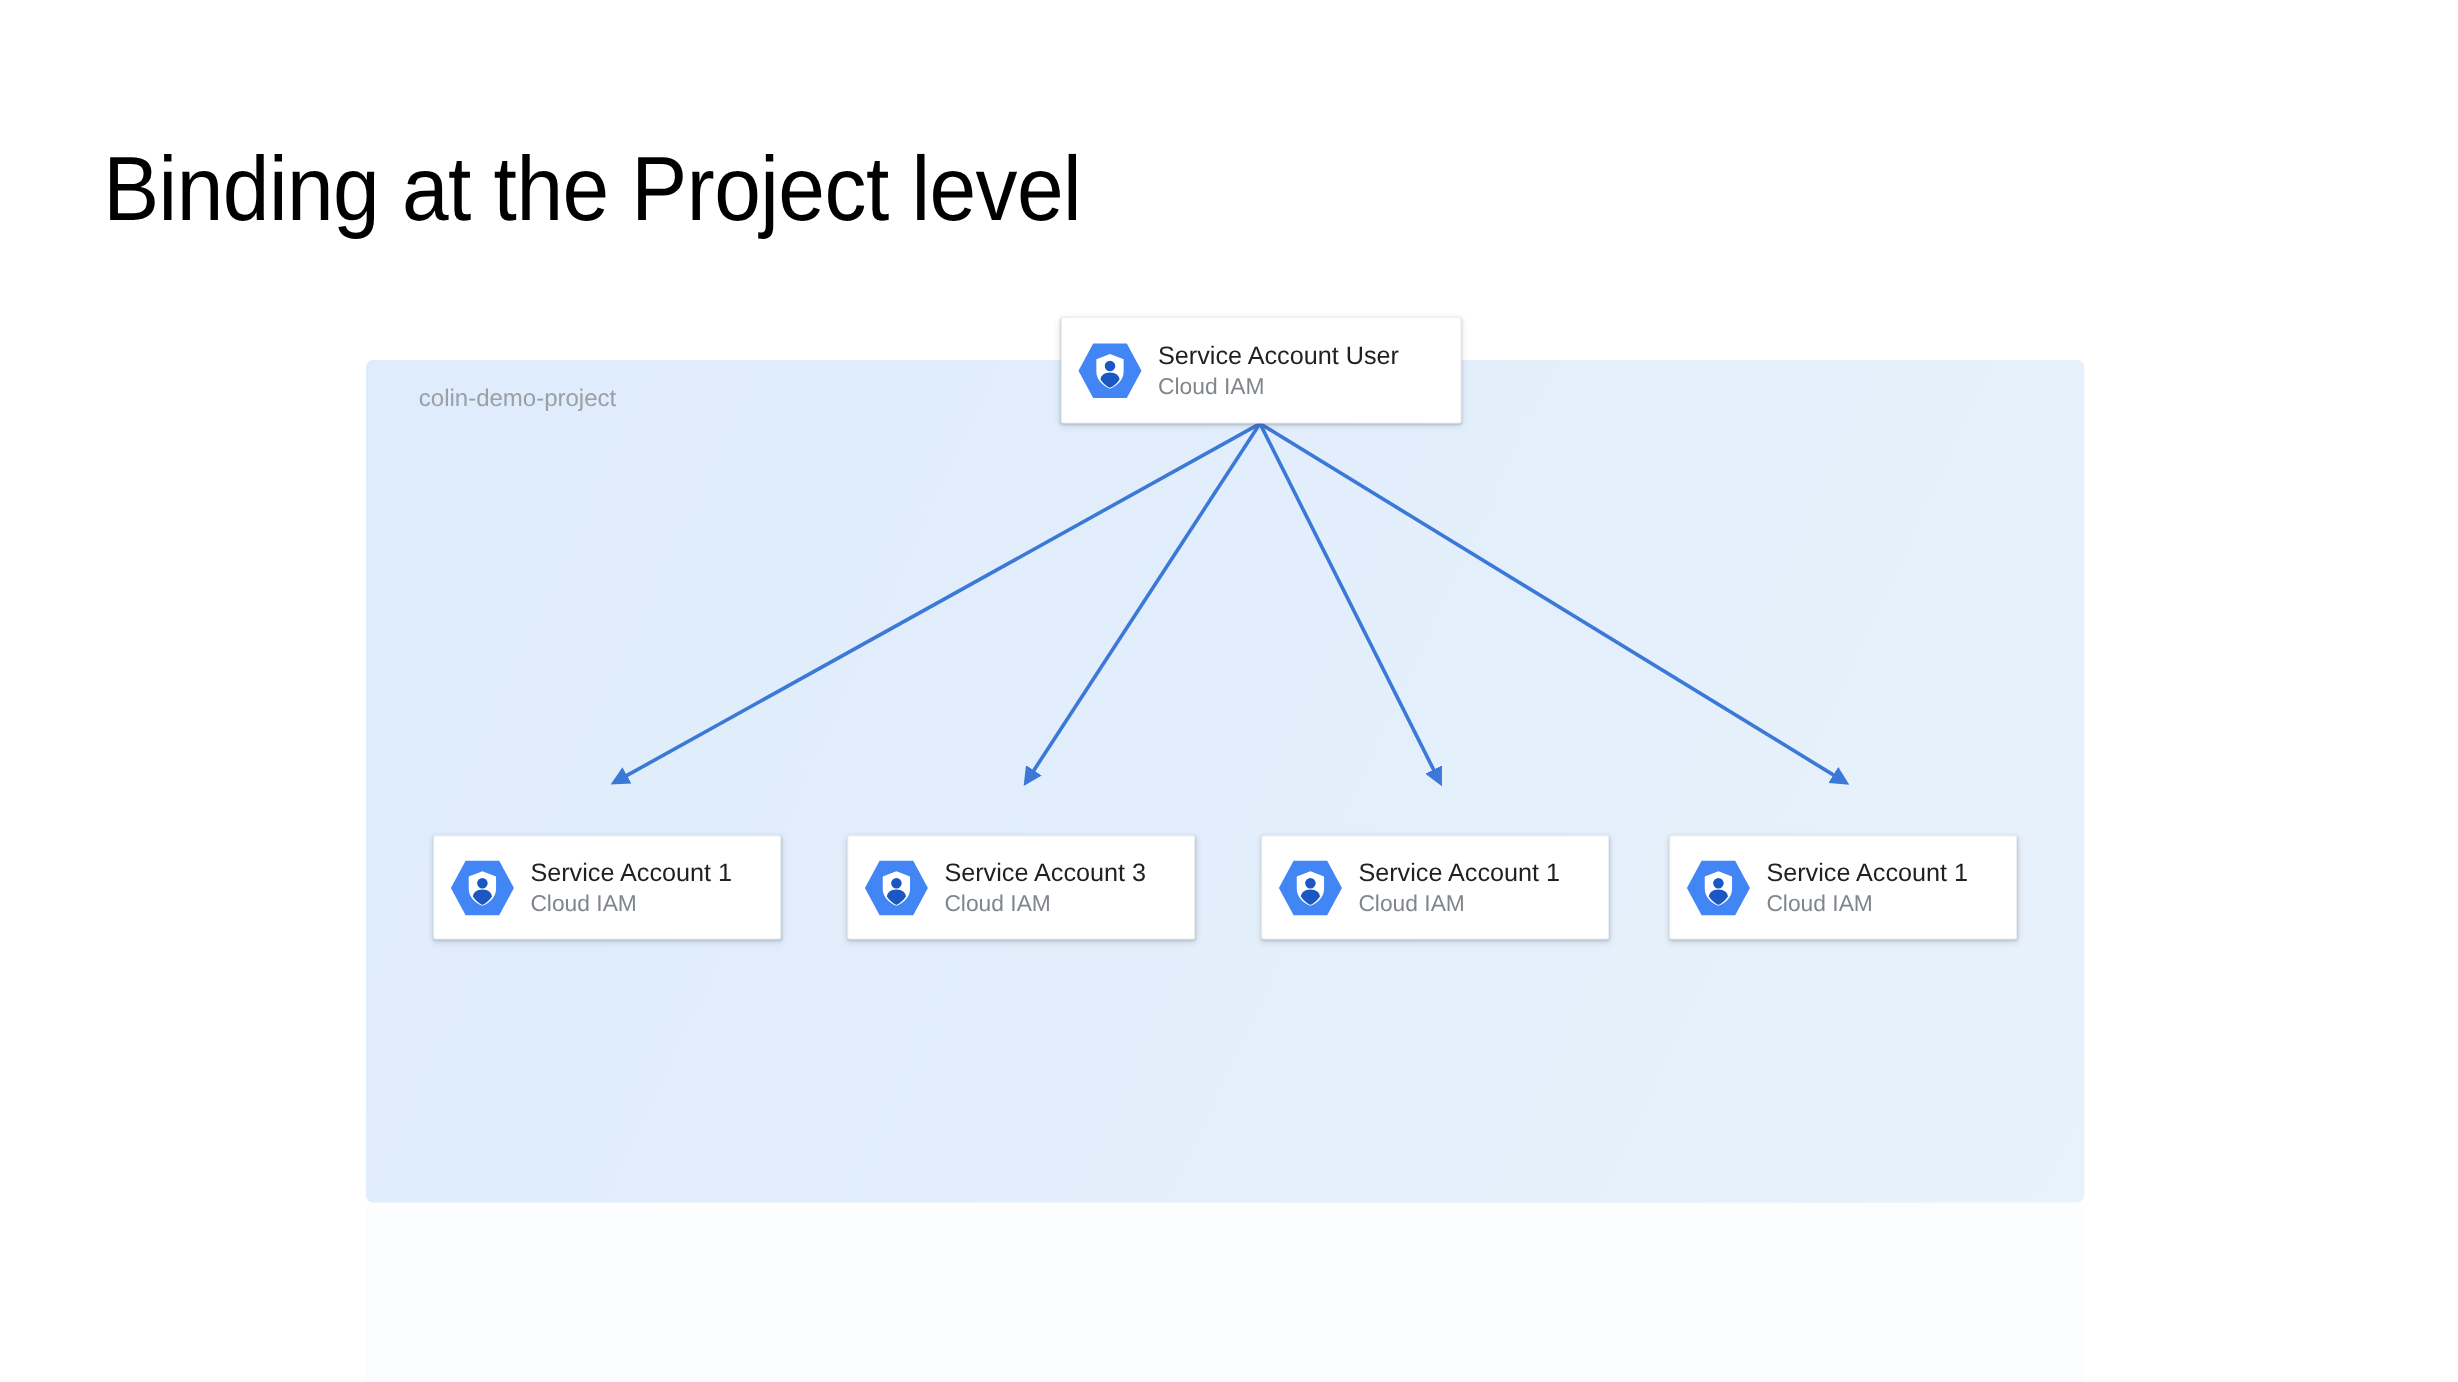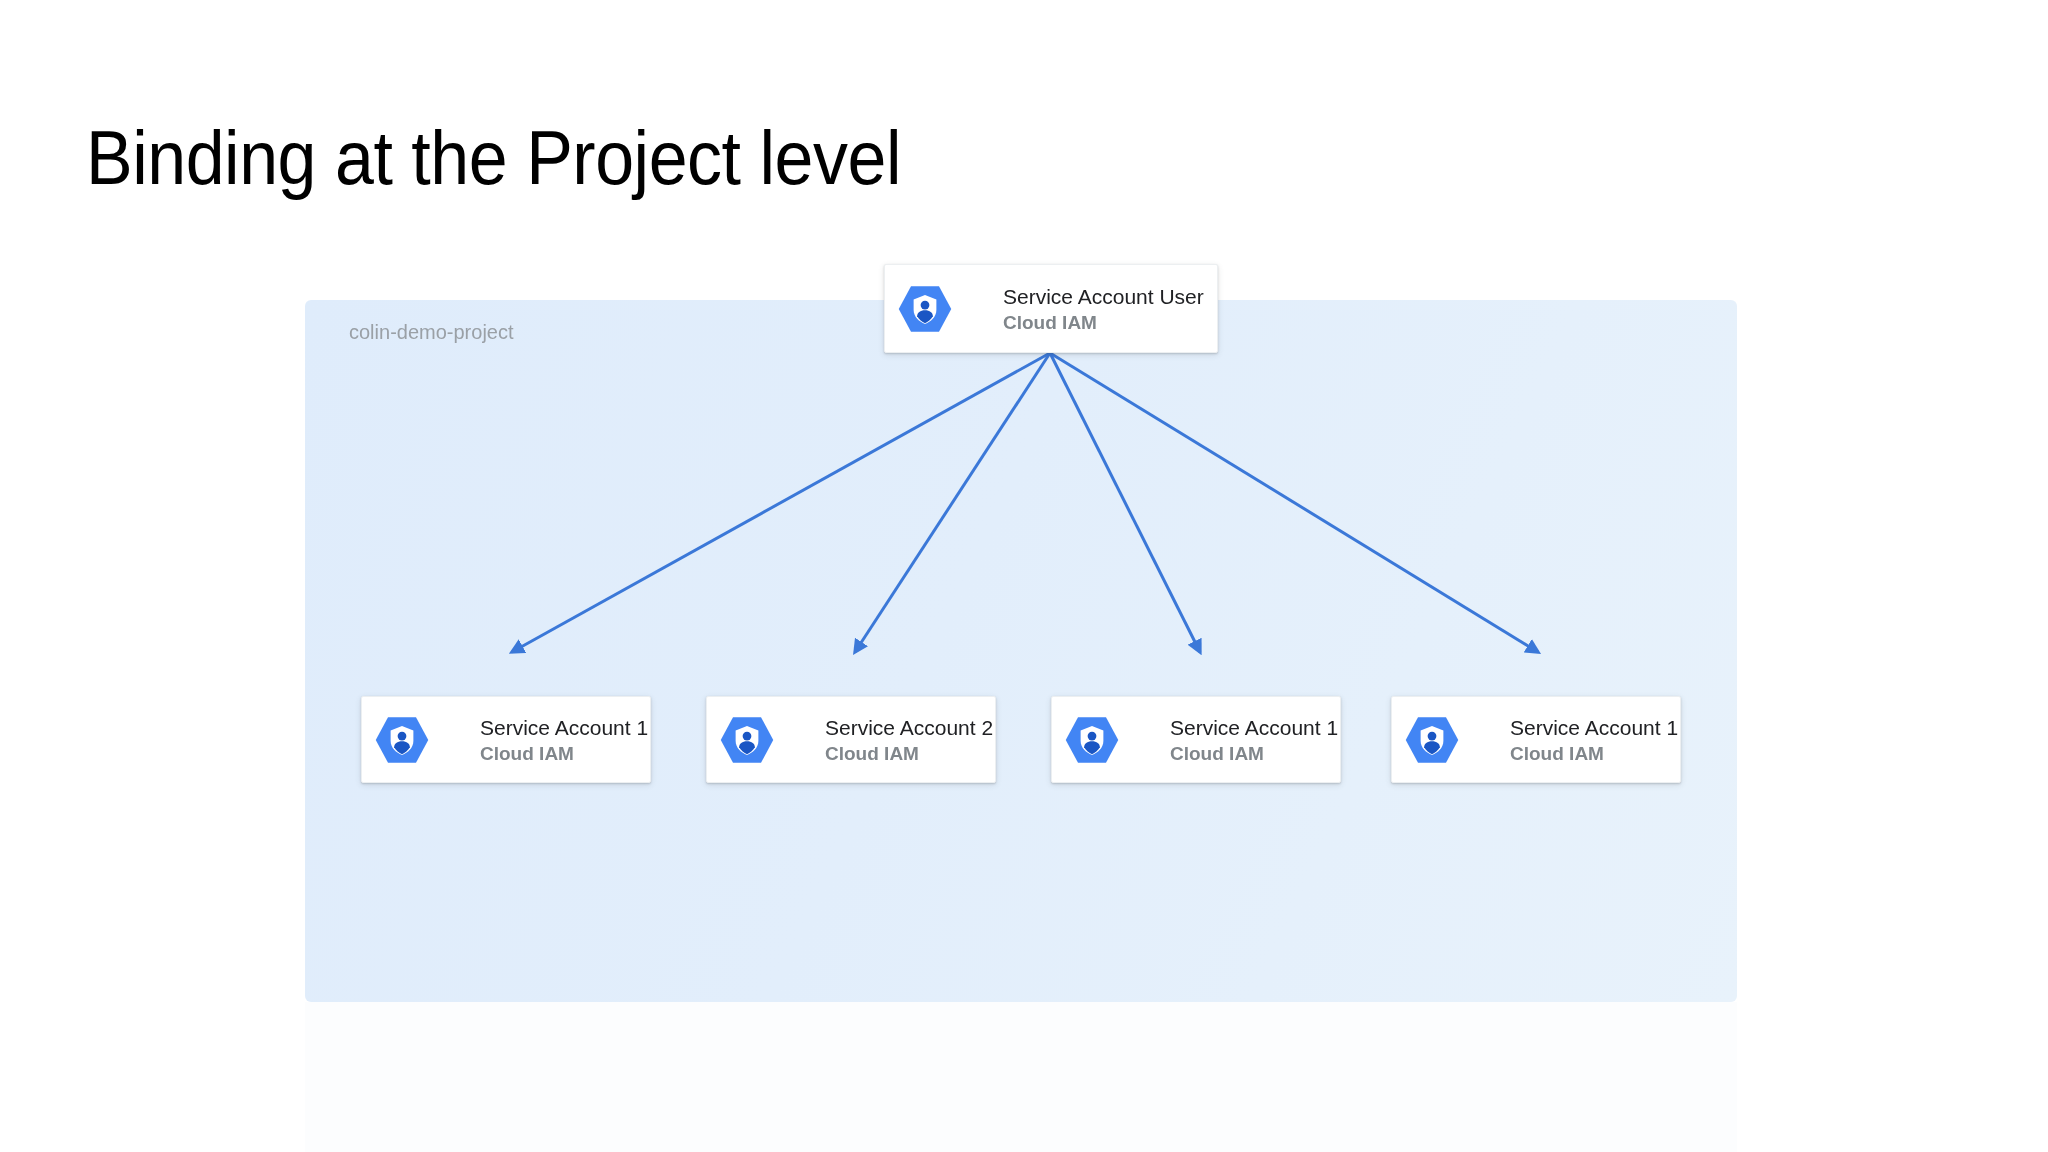--- a/index.html
+++ b/index.html
@@ -83,21 +83,20 @@
   .node-card {
     position: absolute;
     box-sizing: border-box;
     background: #ffffff;
     border: 1px solid #eceff1;
     border-radius: 2px;
     box-shadow: 0 1px 2px rgba(60,64,67,0.22), 0 2px 6px rgba(60,64,67,0.12);
     display: flex;
     align-items: center;
     padding: 0 14px 0 12px;
-    gap: 38px;
   }
 
   .node-icon {
     flex: 0 0 auto;
     width: 56px;
     height: 56px;
     margin-right: 12px;
     display: block;
   }
 
@@ -113,21 +112,20 @@
     line-height: 27px;
     color: #202124;
     white-space: nowrap;
   }
 
   .node-subtitle {
     font-size: 19px;
     line-height: 25px;
     color: #80868b;
     white-space: nowrap;
-    font-weight: bold;
   }
 
   
   #card-sa-user {
     left: 884px;
     top: 264px;
     width: 334px;
     height: 89px;
   }
 
@@ -196,21 +194,21 @@
   </div>
 
   <div class="node-card row-card" id="card-sa-2">
     <svg class="node-icon" viewBox="0 0 64 64" xmlns="http://www.w3.org/2000/svg">
       <polygon points="16,6 48,6 62,32 48,58 16,58 2,32" fill="#4285f4"></polygon>
       <path d="M32 16 L45 21 L45 33 C45 41 38.5 46.5 32 49 C25.5 46.5 19 41 19 33 L19 21 Z" fill="#ffffff"></path>
       <circle cx="32" cy="27.5" r="5" fill="#1a56c4"></circle>
       <path d="M32 33.5 C26.6 33.5 23 36.6 23 40.2 C25.2 44 28.6 46.6 32 48.2 C35.4 46.6 38.8 44 41 40.2 C41 36.6 37.4 33.5 32 33.5 Z" fill="#1a56c4"></path>
     </svg>
     <div class="node-text">
-      <div class="node-title">Service Account 2</div>
+      <div class="node-title">Service Account 3</div>
       <div class="node-subtitle">Cloud IAM</div>
     </div>
   </div>
 
   <div class="node-card row-card" id="card-sa-3">
     <svg class="node-icon" viewBox="0 0 64 64" xmlns="http://www.w3.org/2000/svg">
       <polygon points="16,6 48,6 62,32 48,58 16,58 2,32" fill="#4285f4"></polygon>
       <path d="M32 16 L45 21 L45 33 C45 41 38.5 46.5 32 49 C25.5 46.5 19 41 19 33 L19 21 Z" fill="#ffffff"></path>
       <circle cx="32" cy="27.5" r="5" fill="#1a56c4"></circle>
       <path d="M32 33.5 C26.6 33.5 23 36.6 23 40.2 C25.2 44 28.6 46.6 32 48.2 C35.4 46.6 38.8 44 41 40.2 C41 36.6 37.4 33.5 32 33.5 Z" fill="#1a56c4"></path>

